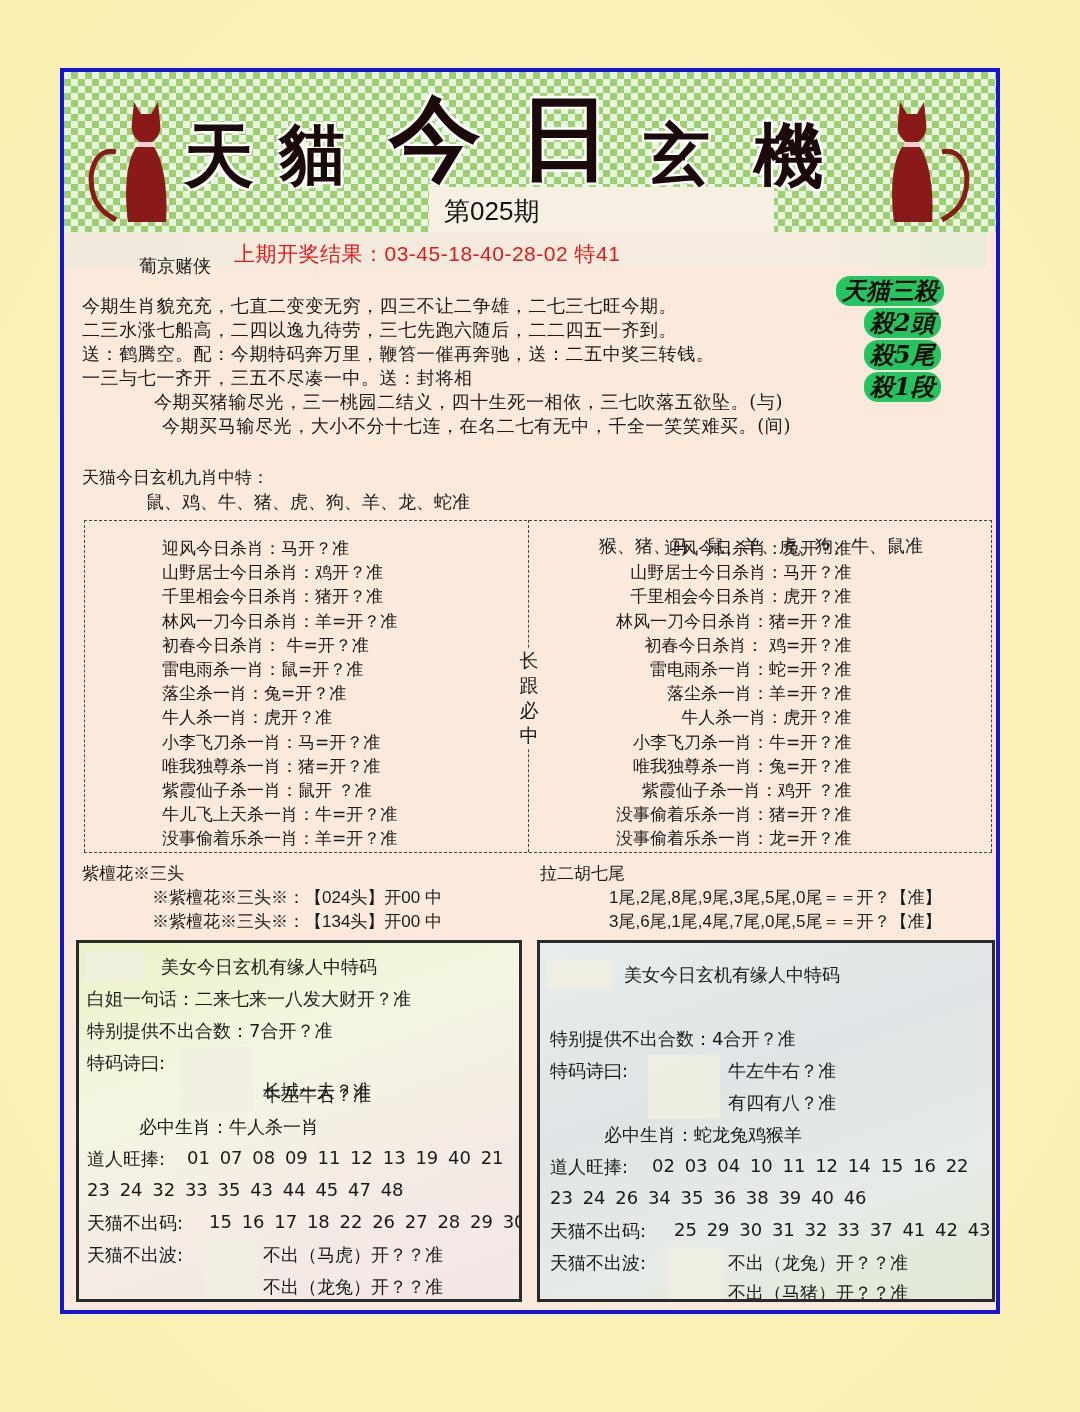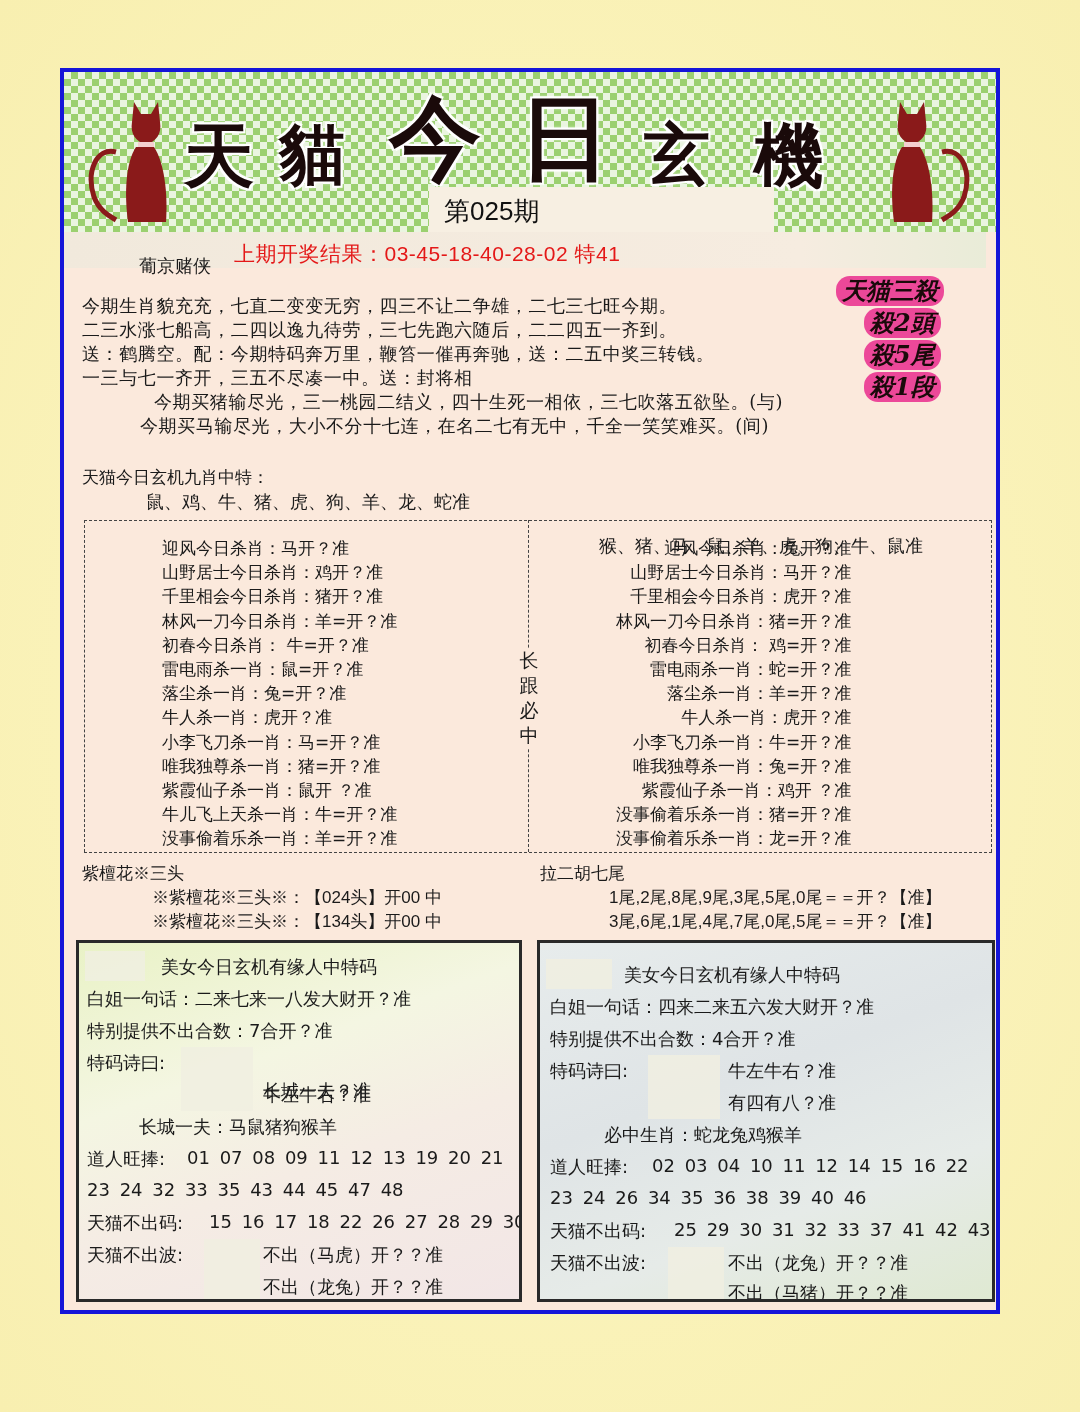--- a/index.html
+++ b/index.html
@@ -43,21 +43,21 @@
     background:linear-gradient(90deg,#f1e9dc 0%,#f6ece0 80%,#e9ecd8 100%);
   }
   .result-text{
     position:absolute;left:170px;top:168px;color:#e41818;font-size:21px;
     font-family:"Liberation Sans",sans-serif;letter-spacing:0.5px;
   }
   .poem-author{position:absolute;left:75px;top:200px;font-size:18px;}
   .poem-line{position:absolute;font-size:18px;white-space:nowrap;letter-spacing:0.6px;}
   .badge-line{
     position:absolute;font-weight:bold;font-style:italic;font-size:24px;color:#1a0a0a;
-    background:#ec4899;border-radius:14px;padding:0 6px;line-height:30px;
+    background:#22c55e;border-radius:14px;padding:0 6px;line-height:30px;
   }
   .section-title{position:absolute;font-size:17px;font-family:"Liberation Sans",sans-serif;}
   .zodiac-line{position:absolute;font-size:18px;white-space:nowrap;}
   .kill-box{
     position:absolute;left:20px;top:448px;width:908px;height:332px;
     border:1.5px dashed #444;border-bottom:none;box-sizing:border-box;
   }
   .kill-box-bottom{
     position:absolute;left:20px;top:780px;width:908px;border-top:1.5px dashed #444;
   }
@@ -123,21 +123,21 @@
 
   <div class="result-bar"></div>
   <span class="result-text">上期开奖结果：03-45-18-40-28-02 特41</span>
 
   <span class="poem-author" style="left:75px;top:182px;">葡京赌侠</span>
   <span class="poem-line" style="left:18px;top:222px;">今期生肖貌充充，七直二变变无穷，四三不让二争雄，二七三七旺今期。</span>
   <span class="poem-line" style="left:18px;top:270px;">送：鹤腾空。配：今期特码奔万里，鞭笞一催再奔驰，送：二五中奖三转钱。</span>
   <span class="poem-line" style="left:18px;top:246px;">二三水涨七船高，二四以逸九待劳，三七先跑六随后，二二四五一齐到。</span>
   <span class="poem-line" style="left:18px;top:294px;">一三与七一齐开，三五不尽凑一中。送：封将相</span>
   <span class="poem-line" style="left:90px;top:318px;">今期买猪输尽光，三一桃园二结义，四十生死一相依，三七吹落五欲坠。(与)</span>
-  <span class="poem-line" style="left:76px;top:342px;">今期买马输尽光，大小不分十七连，在名二七有无中，千全一笑笑难买。(间)</span>
+  <span class="poem-line" style="left:98px;top:342px;">今期买马输尽光，大小不分十七连，在名二七有无中，千全一笑笑难买。(间)</span>
 
   <span class="badge-line" style="left:772px;top:204px;">天猫三殺</span>
   <span class="badge-line" style="left:800px;top:236px;">殺2頭</span>
   <span class="badge-line" style="left:800px;top:268px;">殺5尾</span>
   <span class="badge-line" style="left:800px;top:300px;">殺1段</span>
 
   <span class="section-title" style="left:18px;top:394px;">天猫今日玄机九肖中特：</span>
   <span class="zodiac-line" style="left:82px;top:418px;">鼠、鸡、牛、猪、虎、狗、羊、龙、蛇准</span>
   <span class="zodiac-line" style="left:535px;top:418px;margin-top:44px;">猴、猪、马、鼠、羊、虎、狗、牛、鼠准</span>
 
@@ -193,36 +193,35 @@
 
   <div class="photo-card left">
     <div class="blur-box" style="left:6px;top:8px;width:60px;height:30px;"></div>
     <span class="pc-row" style="left:82px;top:12px;">美女今日玄机有缘人中特码</span>
     <span class="pc-row" style="left:8px;top:44px;">白姐一句话：二来七来一八发大财开？准</span>
     <span class="pc-row" style="left:8px;top:76px;">特别提供不出合数：7合开？准</span>
     <span class="pc-row" style="left:8px;top:108px;">特码诗曰:</span>
     <div class="blur-box" style="left:102px;top:104px;width:72px;height:64px;"></div>
     <span class="pc-row" style="left:184px;top:108px;margin-top:28px;">长城一夫？准</span>
     <span class="pc-row" style="left:184px;top:140px;">牛左牛右？准</span>
-    <span class="pc-row" style="left:60px;top:172px;">长城一夫：马鼠猪狗猴羊</span>
+    <span class="pc-row" style="left:60px;top:172px;">必中生肖：牛人杀一肖</span>
     <span class="pc-row" style="left:8px;top:204px;">道人旺捧:</span>
-    <span class="pc-row" style="left:108px;top:204px;word-spacing:4px;">01 07 08 09 11 12 13 19 20 21</span>
+    <span class="pc-row" style="left:108px;top:204px;word-spacing:4px;">01 07 08 09 11 12 13 19 40 21</span>
     <span class="pc-row" style="left:8px;top:236px;word-spacing:4px;">23 24 32 33 35 43 44 45 47 48</span>
     <span class="pc-row" style="left:8px;top:268px;">天猫不出码:</span>
     <span class="pc-row" style="left:130px;top:268px;word-spacing:4px;">15 16 17 18 22 26 27 28 29 30</span>
     <span class="pc-row" style="left:8px;top:300px;">天猫不出波:</span>
     <div class="blur-box" style="left:125px;top:296px;width:56px;height:60px;"></div>
     <span class="pc-row" style="left:184px;top:300px;">不出（马虎）开？？准</span>
     <span class="pc-row" style="left:184px;top:332px;">不出（龙兔）开？？准</span>
   </div>
 
   <div class="photo-card right">
     <div class="blur-box" style="left:6px;top:16px;width:66px;height:30px;"></div>
     <span class="pc-row" style="left:84px;top:20px;">美女今日玄机有缘人中特码</span>
-    <span class="pc-row" style="left:10px;top:52px;">白姐一句话：四来二来五六发大财开？准</span>
     <span class="pc-row" style="left:10px;top:84px;">特别提供不出合数：4合开？准</span>
     <span class="pc-row" style="left:10px;top:116px;">特码诗曰:</span>
     <div class="blur-box" style="left:108px;top:112px;width:72px;height:64px;"></div>
     <span class="pc-row" style="left:188px;top:116px;">牛左牛右？准</span>
     <span class="pc-row" style="left:188px;top:148px;">有四有八？准</span>
     <span class="pc-row" style="left:64px;top:180px;">必中生肖：蛇龙兔鸡猴羊</span>
     <span class="pc-row" style="left:10px;top:212px;">道人旺捧:</span>
     <span class="pc-row" style="left:112px;top:212px;word-spacing:4px;">02 03 04 10 11 12 14 15 16 22</span>
     <span class="pc-row" style="left:10px;top:244px;word-spacing:4px;">23 24 26 34 35 36 38 39 40 46</span>
     <span class="pc-row" style="left:10px;top:276px;">天猫不出码:</span>

